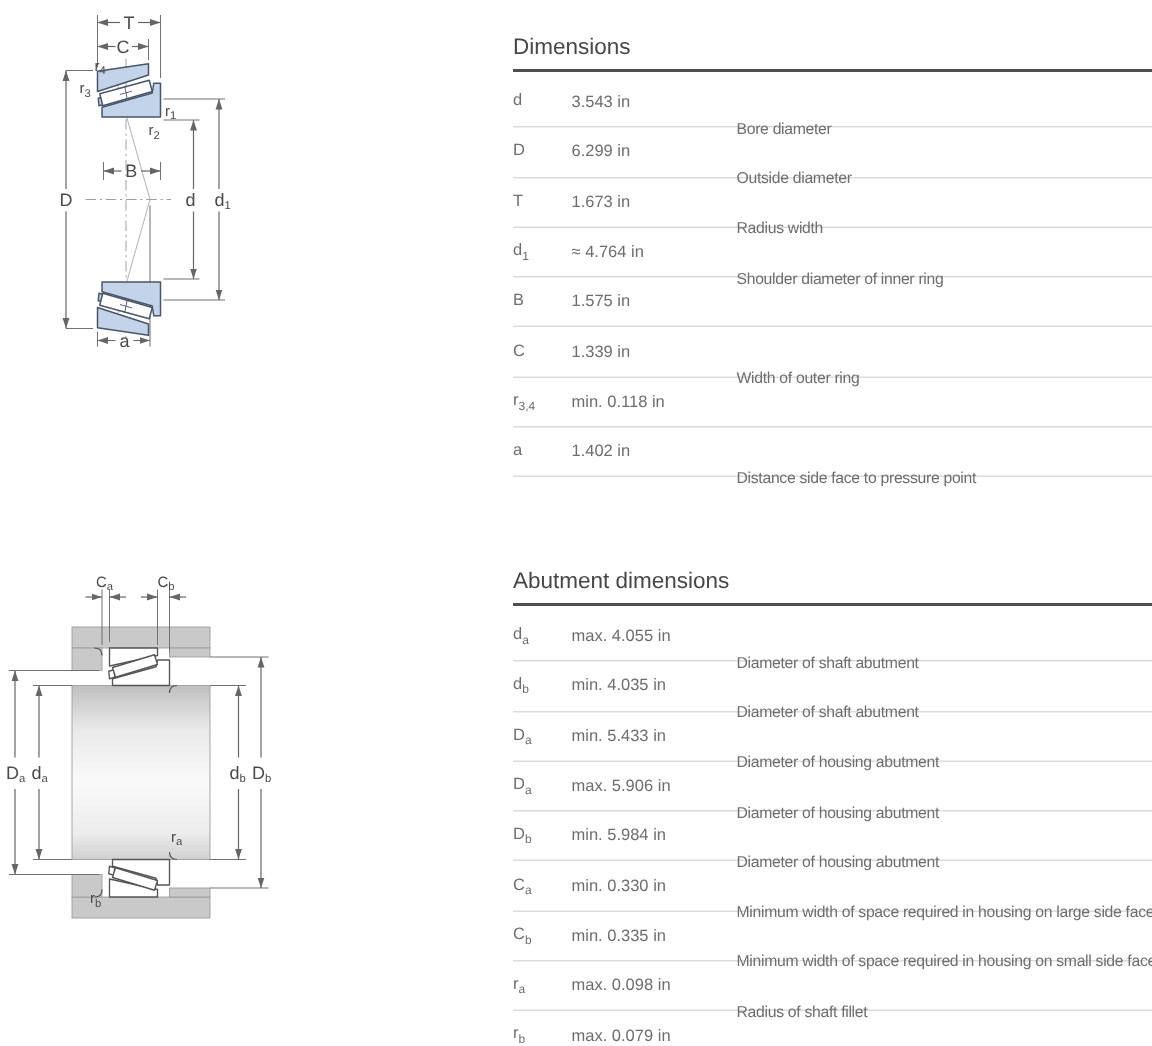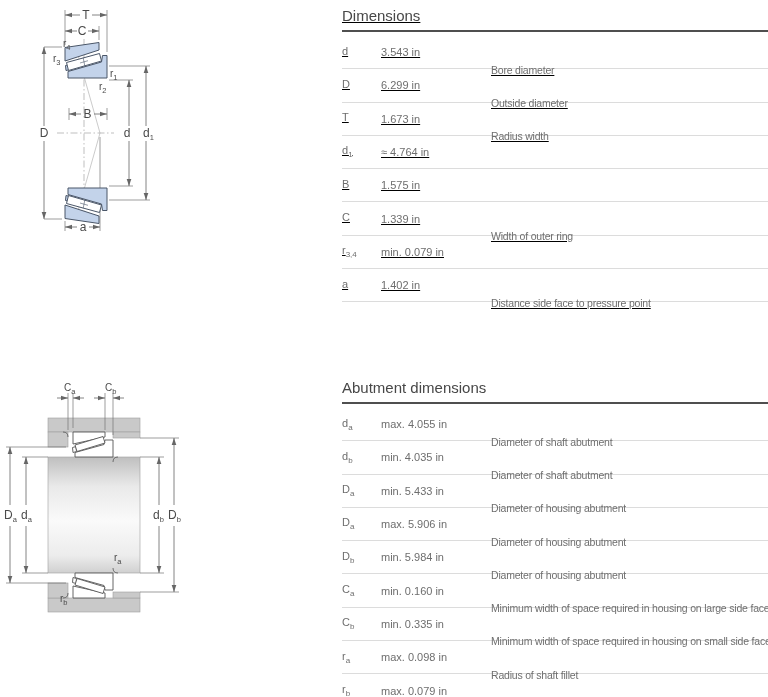--- a/index.html
+++ b/index.html
@@ -7,21 +7,21 @@
     width:768px;height:697px;overflow:hidden;position:relative;
     background:#ffffff;
     font-family:"Liberation Sans", sans-serif;
     -webkit-font-smoothing:antialiased;
   }
   .diagram{position:absolute;}
   #diagram1{left:0;top:0;}
   #diagram2{left:0;top:372px;}
 
   .spec-table{position:absolute;left:342px;right:0;}
-  #dims-table{top:0;text-decoration:underline;}
+  #dims-table{top:16px;}
   #abut-table{top:372px;}
   .tbl-title{
     font-size:15px;line-height:16px;color:#474747;
     padding:8px 0 6px 0;border-bottom:2px solid #4f4f4f;
   }
   .rows{padding-top:4px;}
   .row{
     height:32.3px;display:flex;align-items:center;
     border-bottom:1px solid #dcdcdc;
     font-size:11px;color:#6e6e6e;
@@ -213,33 +213,34 @@
     <span class="c-desc">Outside diameter</span>
   </div>
       <div class="row">
     <span class="c-sym"><span>T</span><sub></sub></span>
     <span class="c-val">1.673 in</span>
     <span class="c-desc">Radius width</span>
   </div>
       <div class="row">
     <span class="c-sym"><span>d</span><sub>1</sub></span>
     <span class="c-val">≈ 4.764 in</span>
+    <span class="c-desc">Shoulder diameter of inner ring</span>
   </div>
       <div class="row">
     <span class="c-sym"><span>B</span><sub></sub></span>
     <span class="c-val">1.575 in</span>
   </div>
       <div class="row">
     <span class="c-sym"><span>C</span><sub></sub></span>
     <span class="c-val">1.339 in</span>
     <span class="c-desc">Width of outer ring</span>
   </div>
       <div class="row">
     <span class="c-sym"><span>r</span><sub>3,4</sub></span>
-    <span class="c-val">min. 0.079 in</span>
+    <span class="c-val">min. 0.118 in</span>
   </div>
       <div class="row">
     <span class="c-sym"><span>a</span><sub></sub></span>
     <span class="c-val">1.402 in</span>
     <span class="c-desc">Distance side face to pressure point</span>
   </div>
     </div>
 </div>
 
 <div id="abut-table" class="spec-table">
@@ -265,21 +266,21 @@
     <span class="c-val">max. 5.906 in</span>
     <span class="c-desc">Diameter of housing abutment</span>
   </div>
       <div class="row">
     <span class="c-sym"><span>D</span><sub>b</sub></span>
     <span class="c-val">min. 5.984 in</span>
     <span class="c-desc">Diameter of housing abutment</span>
   </div>
       <div class="row">
     <span class="c-sym"><span>C</span><sub>a</sub></span>
-    <span class="c-val">min. 0.160 in</span>
+    <span class="c-val">min. 0.330 in</span>
     <span class="c-desc">Minimum width of space required in housing on large side face</span>
   </div>
       <div class="row">
     <span class="c-sym"><span>C</span><sub>b</sub></span>
     <span class="c-val">min. 0.335 in</span>
     <span class="c-desc">Minimum width of space required in housing on small side face</span>
   </div>
       <div class="row">
     <span class="c-sym"><span>r</span><sub>a</sub></span>
     <span class="c-val">max. 0.098 in</span>

